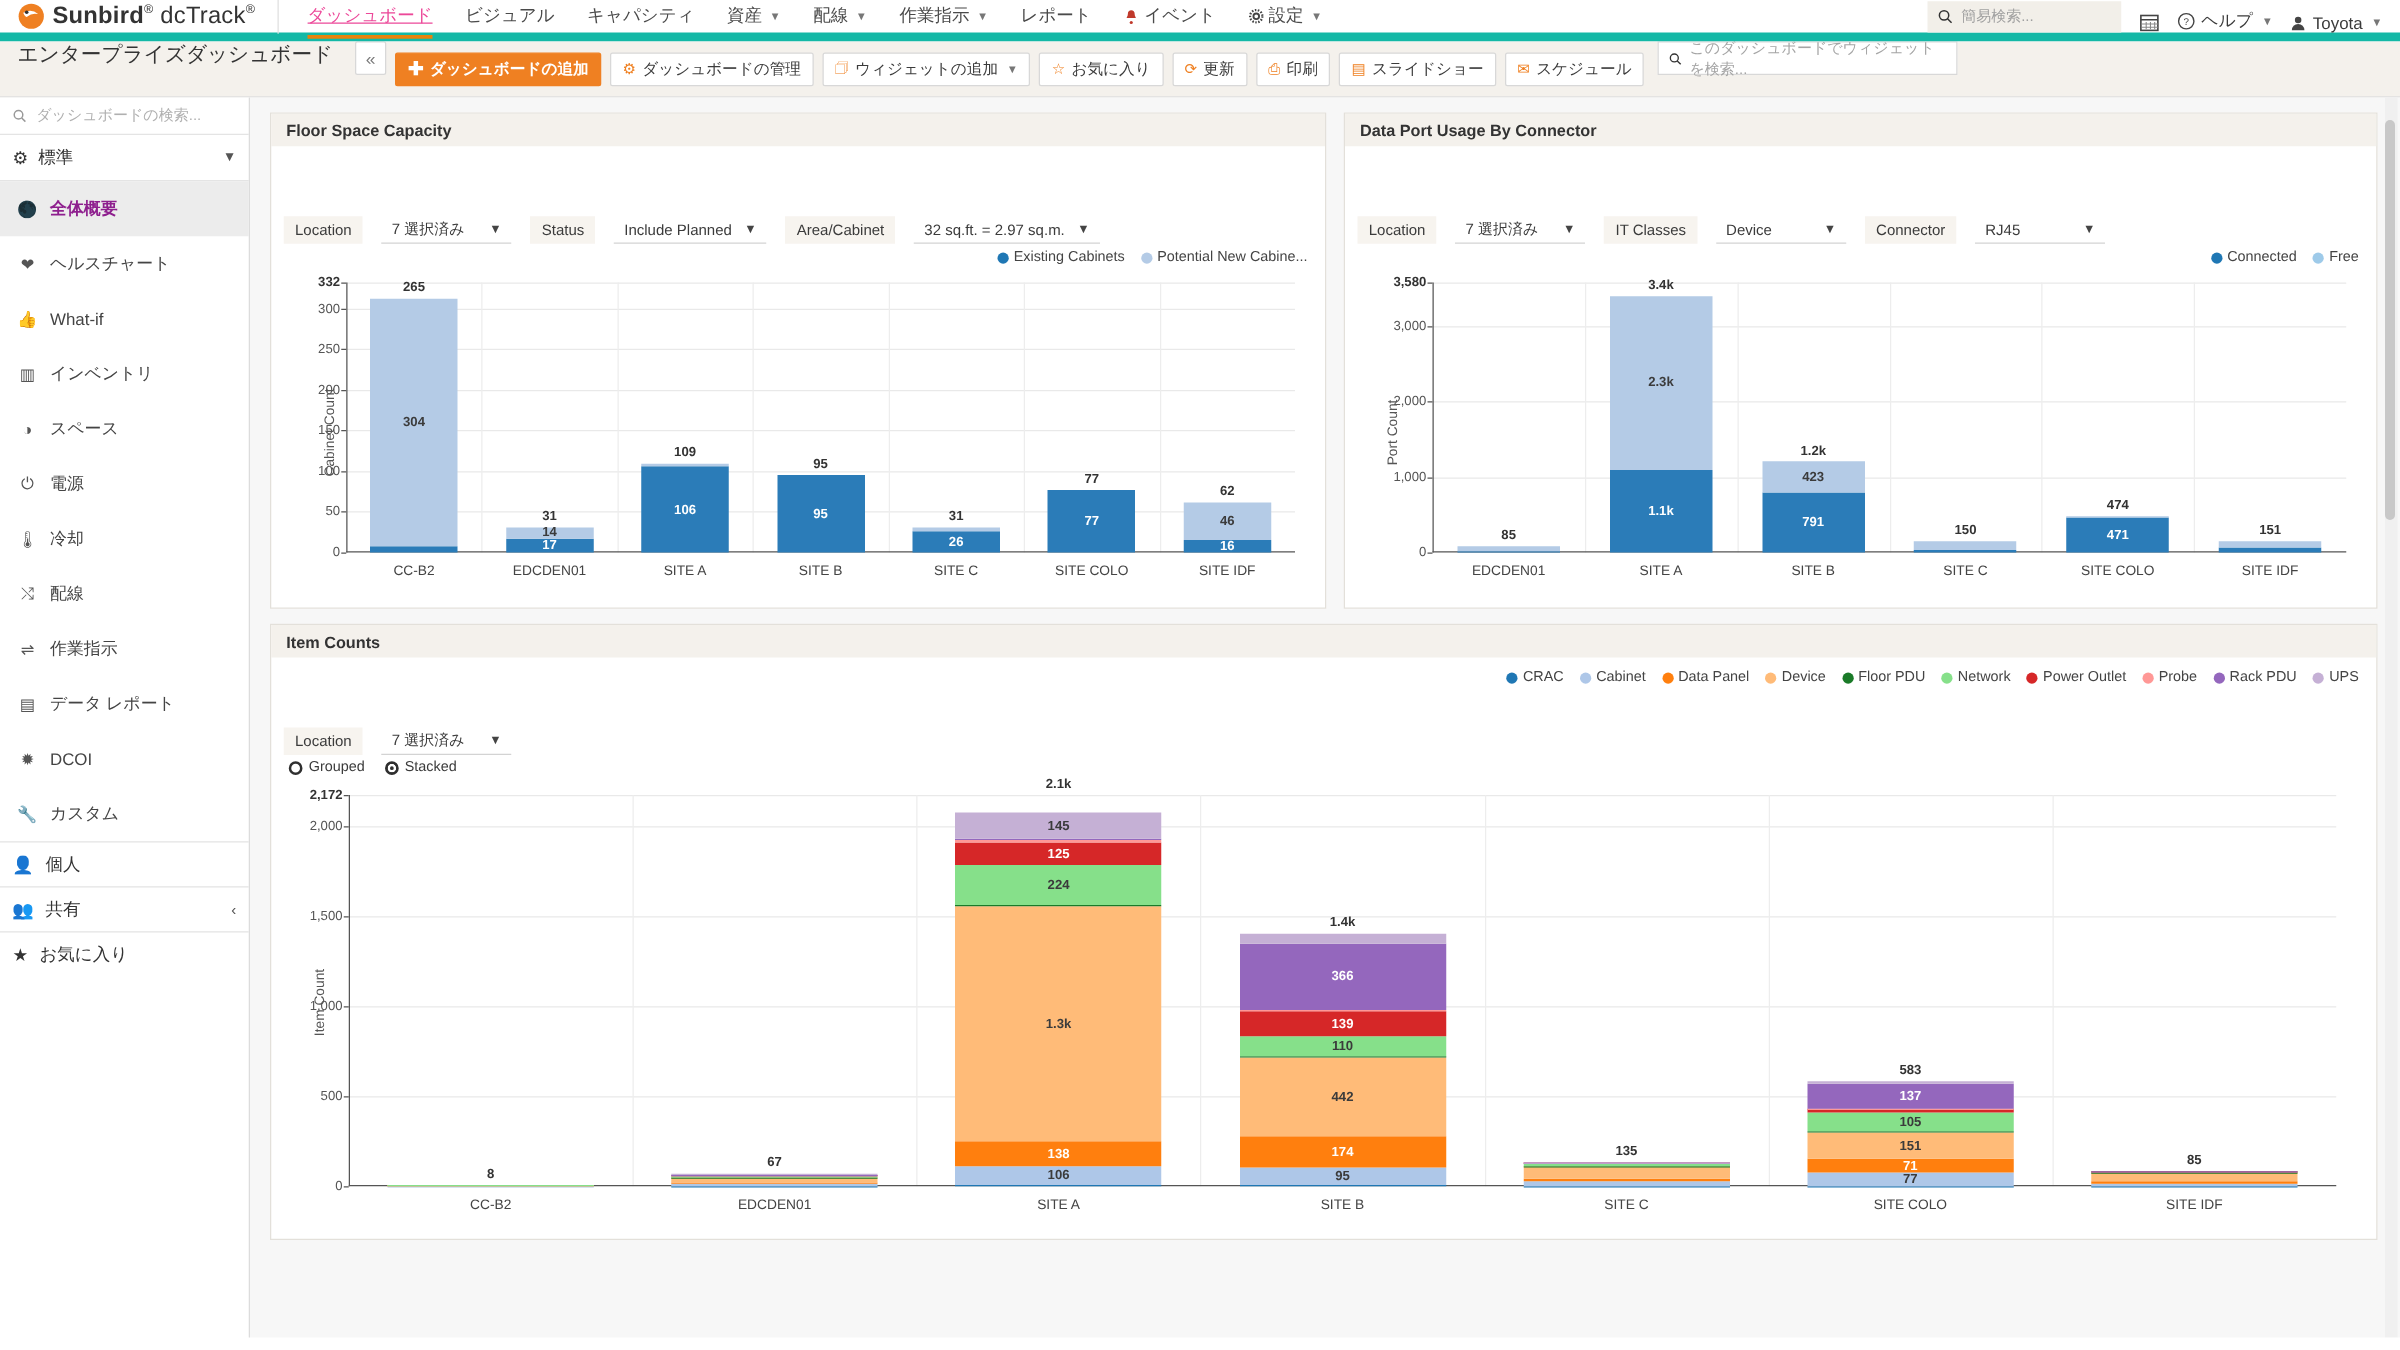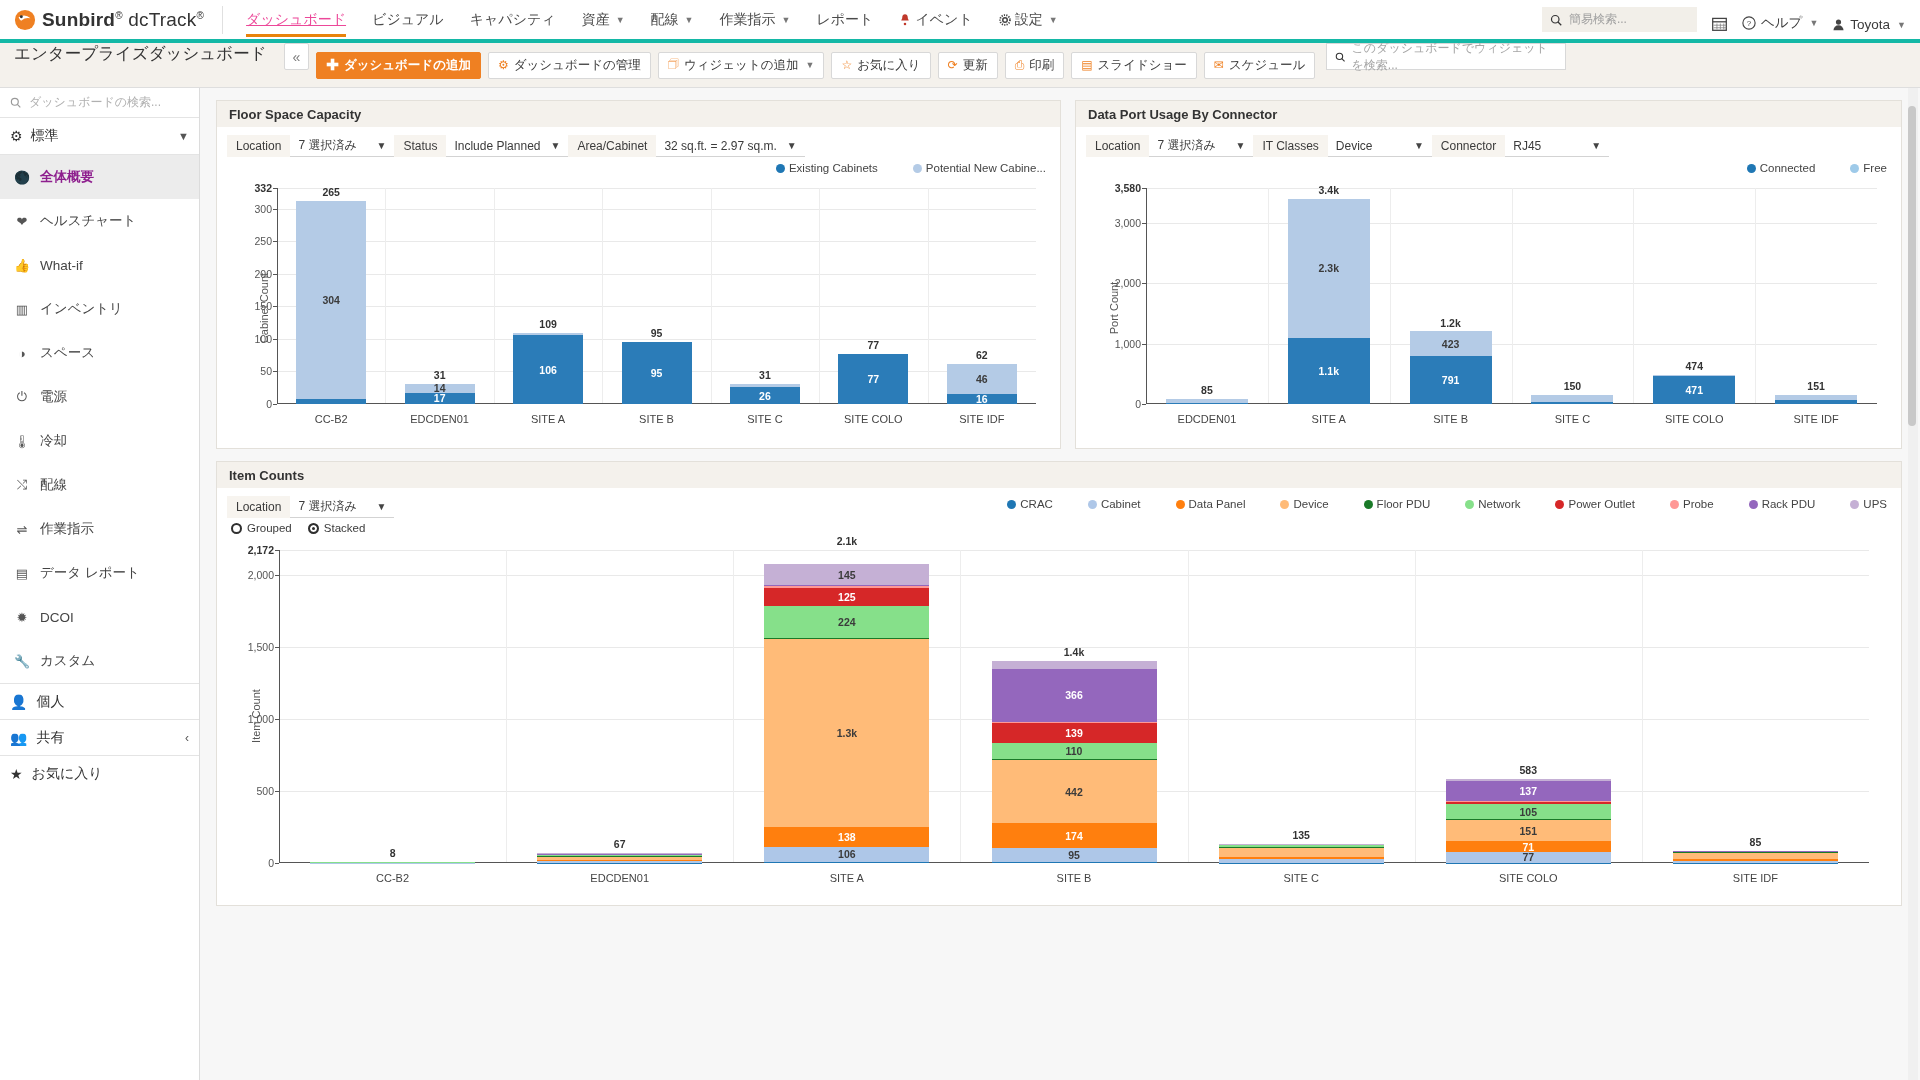--- a/index.html
+++ b/index.html
@@ -6,21 +6,21 @@
   html, body { margin:0; padding:0; }
   body {
     width:1920px; height:1080px;
     font-family:"Liberation Sans", sans-serif;
     font-size:13px; color:#3b3b3b;
     background:#ffffff; overflow:hidden;
   }
 
   
   .topnav {
-    height:43px; background:#fff; border-bottom:4px solid #14b8a6;
+    height:33px; background:#fff; border-bottom:7px solid #14b8a6;
     display:flex; align-items:center; padding:0 14px; position:relative;
   }
   .brand { display:flex; align-items:center; gap:6px; padding-right:18px; }
   .brand-mark { width:22px; height:22px; }
   .brand-text { font-size:19px; color:#333; letter-spacing:.2px; white-space:nowrap; }
   .brand-text .sup { font-size:10px; vertical-align:super; }
   .nav-div { width:1px; height:28px; background:#e0e0e0; margin-right:10px; }
   .nav-items { display:flex; align-items:center; height:43px; }
   .nav-item {
     padding:0 13px; height:43px; display:flex; align-items:center; gap:4px;
@@ -99,34 +99,34 @@
     flex:1; background:#f7f7f7; padding:12px 16px 0 16px; overflow:hidden; position:relative;
   }
   .row { display:flex; gap:14px; }
   .panel { background:#fff; border:1px solid #e3e0da; }
   .panel-head {
     background:#f4f1ec; height:26px; display:flex; align-items:center;
     padding:0 12px; font-size:13px; font-weight:bold; color:#333;
   }
   .panel-body { padding:8px 10px 6px 10px; }
 
-  .filters { display:flex; align-items:flex-end; gap:0; flex-wrap:nowrap; }
+  .filters { display:flex; align-items:flex-end; gap:15px; flex-wrap:nowrap;margin-top:48px; }
   .f-label {
     background:#f7f4ef; height:22px; display:flex; align-items:center;
     padding:0 9px; font-size:12px; color:#3b3b3b; white-space:nowrap;
   }
   .f-select {
     height:22px; min-width:104px; border-bottom:1px solid #d3d3d3;
     display:flex; align-items:center; padding:0 8px; gap:10px;
     font-size:12px; color:#3b3b3b; cursor:pointer; white-space:nowrap;
   }
   .f-select .dc { margin-left:auto; font-size:10px; color:#444; }
 
   .legend { display:flex; align-items:center; gap:13px; justify-content:flex-end; padding:5px 4px 0 0; }
-  .lg { display:flex; align-items:center; gap:4px; font-size:11.5px; color:#444; white-space:nowrap; cursor:pointer;margin-left:22px; }
+  .lg { display:flex; align-items:center; gap:4px; font-size:11.5px; color:#444; white-space:nowrap; cursor:pointer; }
   .dot { width:9px; height:9px; border-radius:50%; display:inline-block; }
 
   
   .chart { position:relative; }
   .ylab {
     position:absolute; left:0; top:50%; transform:translateY(-50%) rotate(-90deg);
     transform-origin:center; font-size:11px; color:#555; white-space:nowrap;
   }
   .plot { position:absolute; }
   .gridline { position:absolute; left:0; right:0; height:1px; background:#e9e9e9; }

